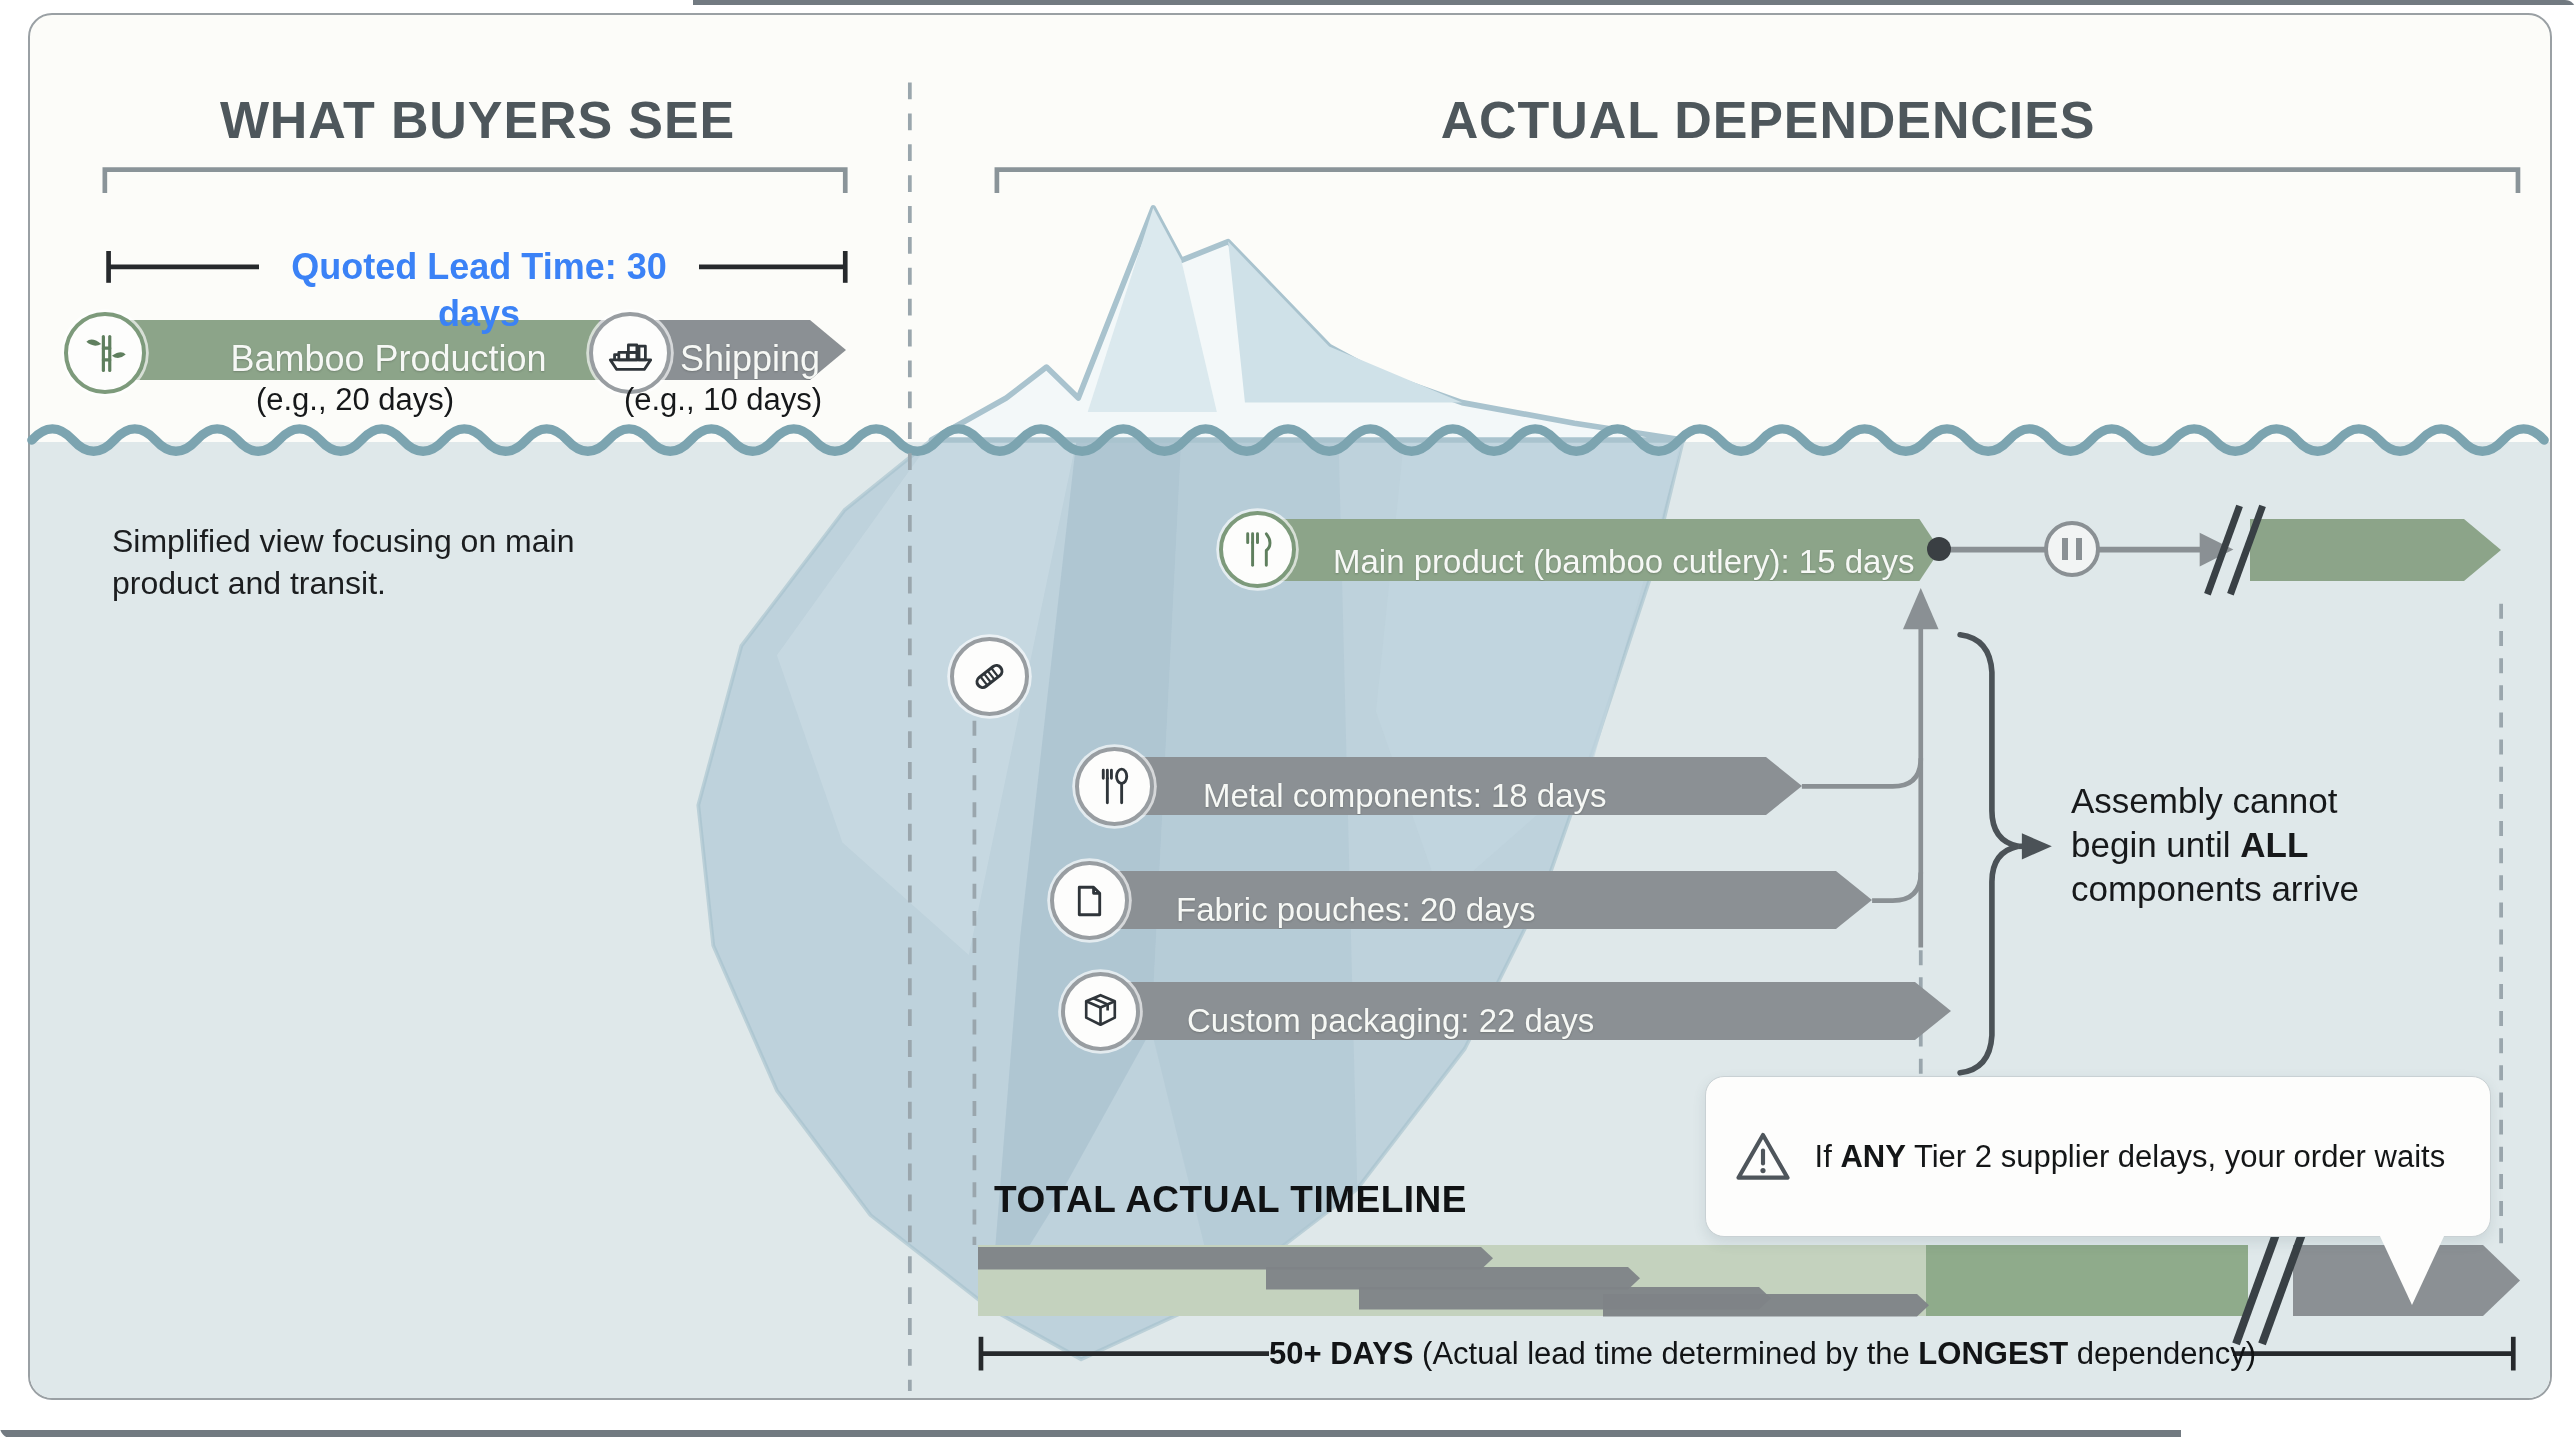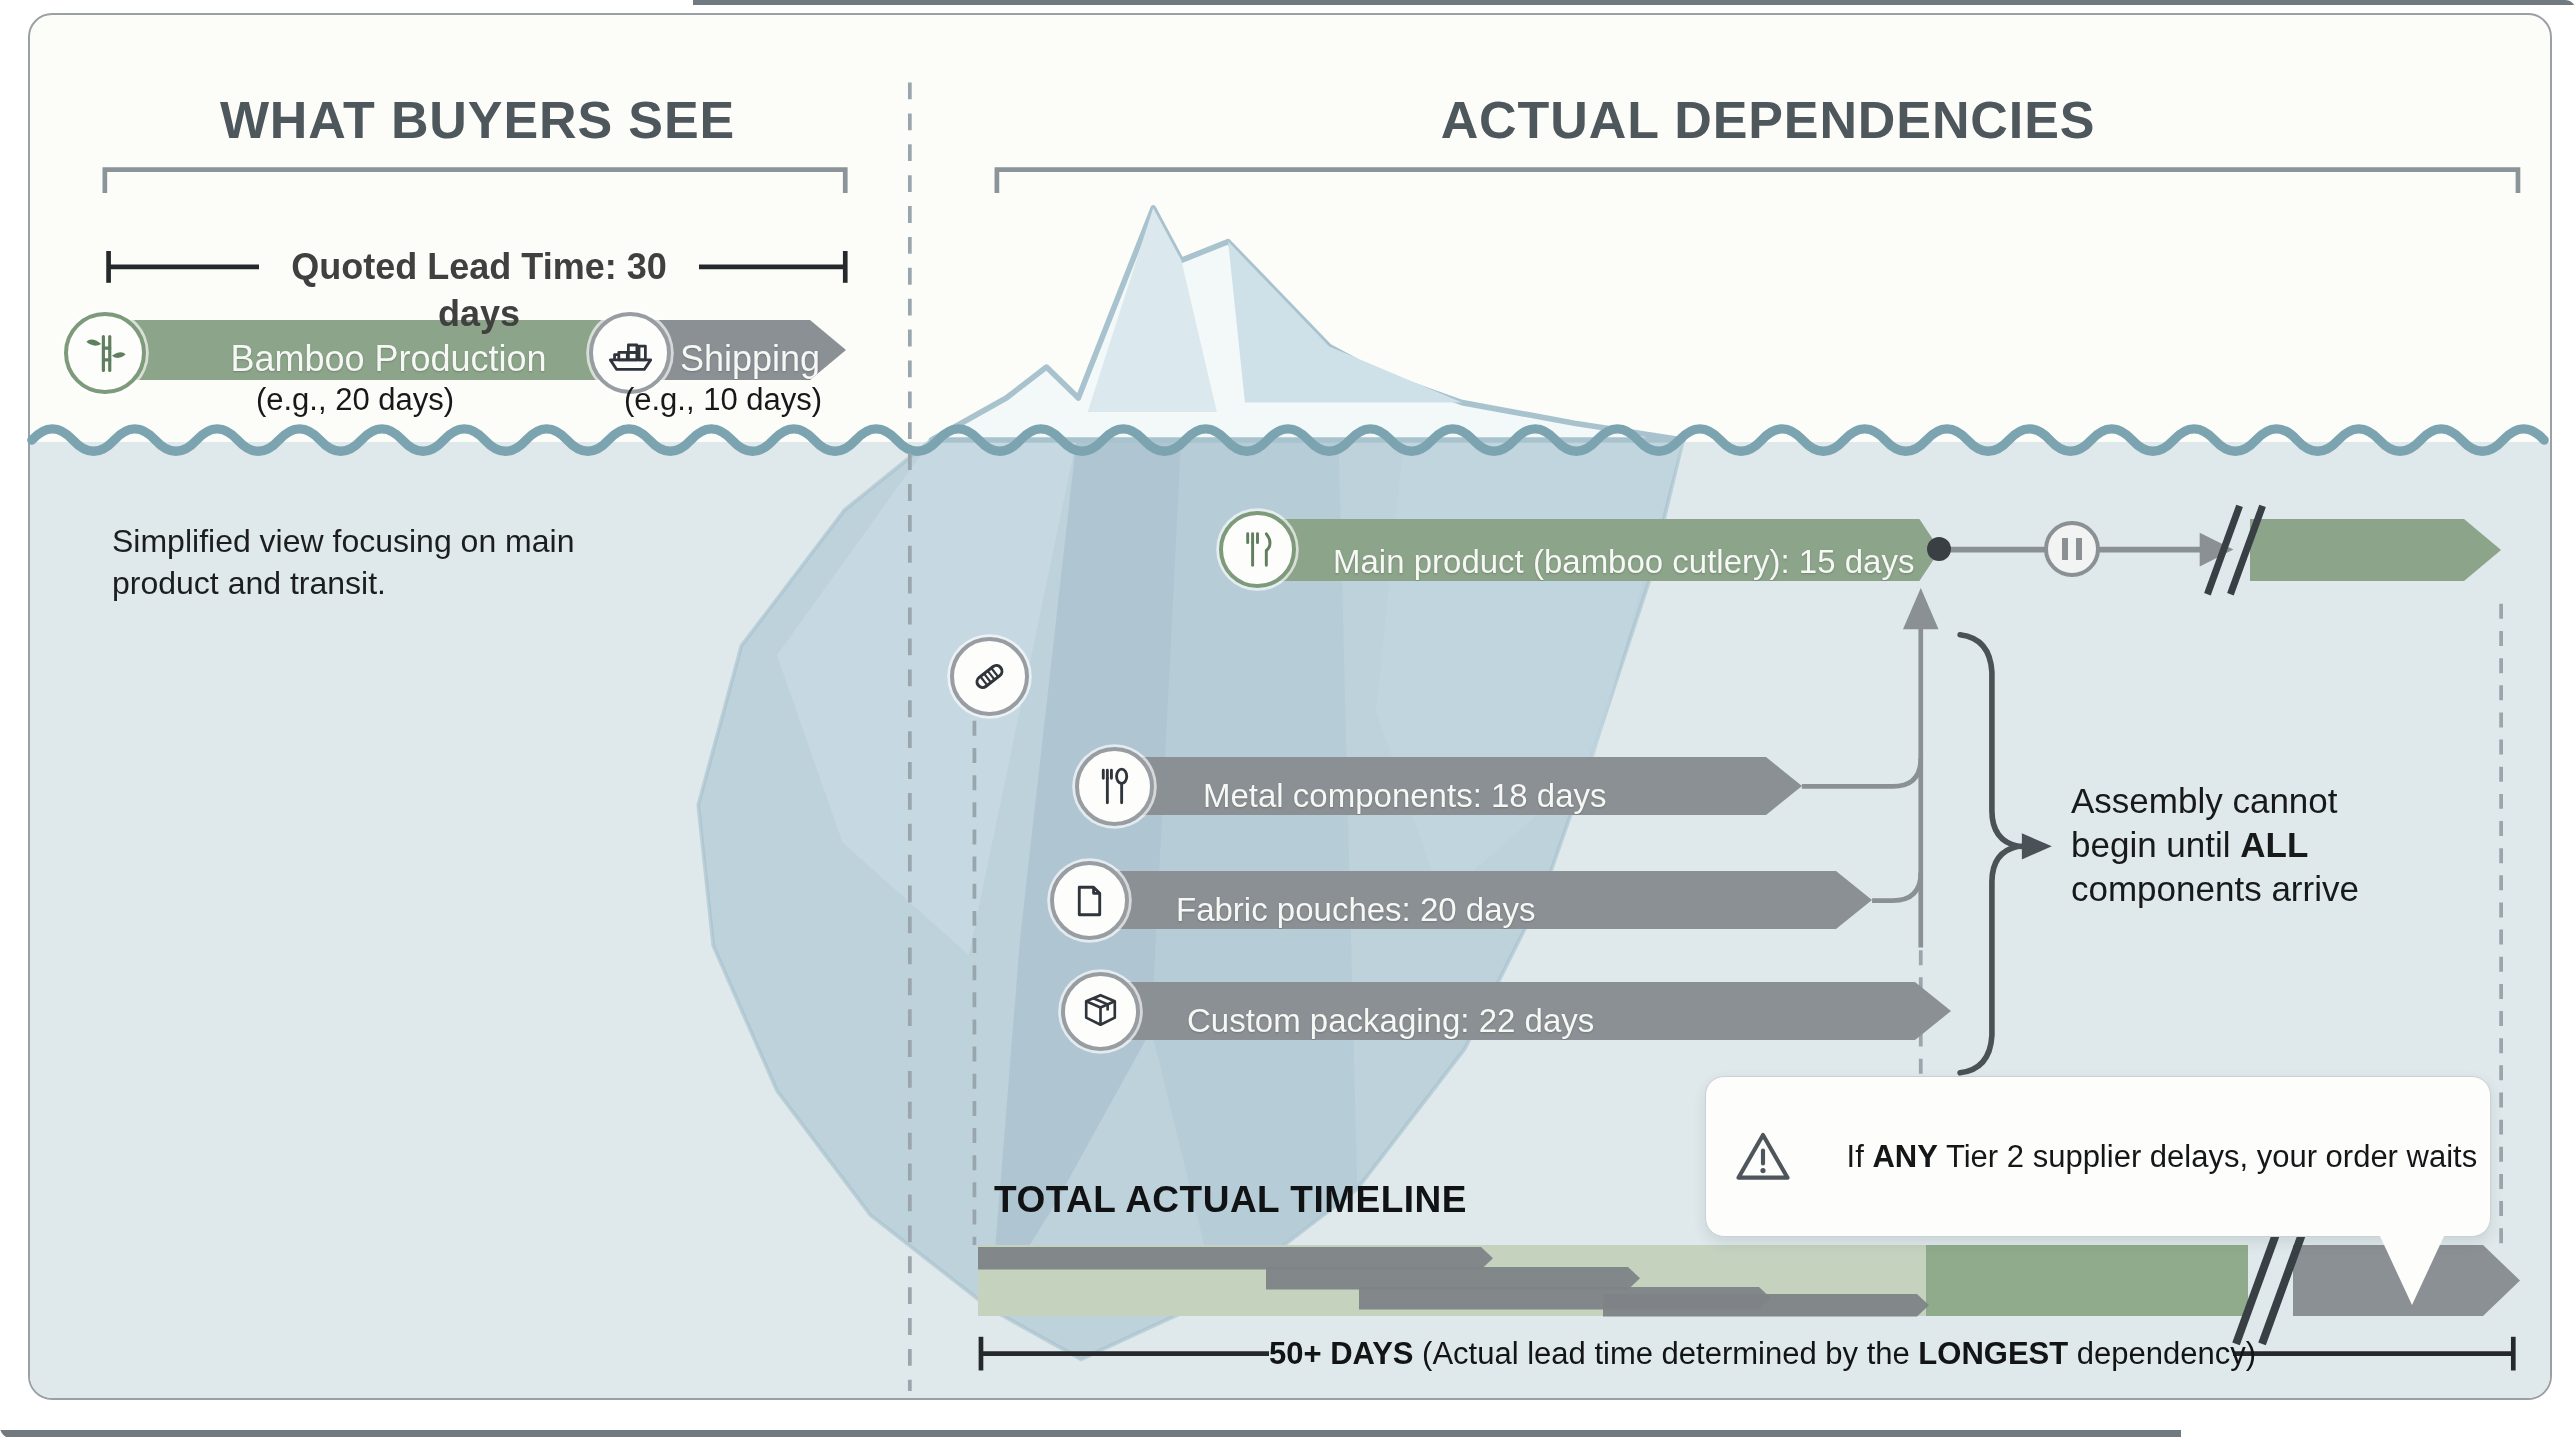--- a/index.html
+++ b/index.html
@@ -9,21 +9,21 @@
   .card{position:absolute;left:28px;top:13px;width:2520px;height:1383px;background:#fcfcf9;
         border:2.8px solid #9aa0a4;border-radius:24px;overflow:hidden;z-index:1;}
   .water{position:absolute;left:0;top:427px;right:0;bottom:0;background:#dfe8ea;}
   .edge-strip{position:absolute;background:#3c4650;opacity:.72;z-index:40;}
   
   svg.scene{position:absolute;left:0;top:0;z-index:2;pointer-events:none;}
   
   .h-title{position:absolute;font-weight:bold;font-size:52px;letter-spacing:0.9px;color:#4e575c;
            text-align:center;z-index:6;}
   .quote{position:absolute;left:259px;top:243px;width:440px;height:47px;background:#fcfcf9;
-         font-weight:bold;font-size:36px;color:#404040;text-align:center;line-height:47px;z-index:6;}
+         font-weight:bold;font-size:36px;color:#3b82f6;text-align:center;line-height:47px;z-index:6;}
   .note{position:absolute;font-weight:normal;font-size:31px;color:#16181a;text-align:center;width:328px;z-index:6;}
   .caption{position:absolute;left:112px;top:520px;width:543px;font-size:32px;line-height:1.32;
            color:#1b1d1f;z-index:6;}
   
   .bar{position:absolute;box-sizing:border-box;display:flex;align-items:flex-end;color:#f6f8f5;
        background:#8b9094;z-index:3;text-shadow:0 0.9px 1.9px rgba(40,45,40,.25);}
   .bar.green{background:#8ca489;}
   .tip38{clip-path:polygon(0 0,calc(100% - 36px) 0,100% 50%,calc(100% - 36px) 100%,0 100%);}
   .tip22{clip-path:polygon(0 0,calc(100% - 20.6px) 0,100% 50%,calc(100% - 20.6px) 100%,0 100%);}
   .tip40{clip-path:polygon(0 0,calc(100% - 37px) 0,100% 50%,calc(100% - 37px) 100%,0 100%);}
@@ -37,21 +37,21 @@
   .pause{position:absolute;width:56px;height:56px;border-radius:50%;background:#f2f4f4;
          border:4.7px solid #8a9094;box-sizing:border-box;display:flex;gap:8.4px;align-items:center;
          justify-content:center;z-index:4;}
   .pause i{display:block;width:5.6px;height:22.5px;background:#8a9094;}
   .slash{position:absolute;background:#394045;transform:rotate(20deg);z-index:7;}
   
   .assembly{position:absolute;left:2071px;top:779px;font-size:35px;line-height:44px;color:#17191b;z-index:6;}
   
   .callout{position:absolute;left:1705px;top:1076px;width:786px;height:161px;background:#fdfdfc;
            border:1.9px solid #c9d1d4;border-radius:19px;display:flex;align-items:center;
-           box-shadow:0 5.6px 13px rgba(60,80,90,.12);z-index:8;box-sizing:border-box;padding-left:26px;gap:32px;}
+           box-shadow:0 5.6px 13px rgba(60,80,90,.12);z-index:8;box-sizing:border-box;padding-left:26px;}
   .callout .txt{font-size:31px;color:#141617;margin-left:20.6px;white-space:nowrap;}
   .tail{position:absolute;left:2379px;top:1234px;width:66px;height:71px;background:#fdfdfc;
         clip-path:polygon(0 0,100% 0,50% 100%);z-index:9;}
   
   .tl-title{position:absolute;left:994px;top:1179px;font-weight:bold;font-size:37px;
             letter-spacing:0.5px;color:#101214;z-index:6;}
   .band{position:absolute;top:1245px;height:71px;z-index:3;}
   .mini{position:absolute;height:22.5px;background:#7e8387;opacity:.95;z-index:4;}
   .measure-text{position:absolute;left:1269px;top:1332px;width:964px;height:43px;background:#dfe8ea;
                 text-align:center;font-size:31px;line-height:43px;color:#121416;z-index:6;white-space:nowrap;}

